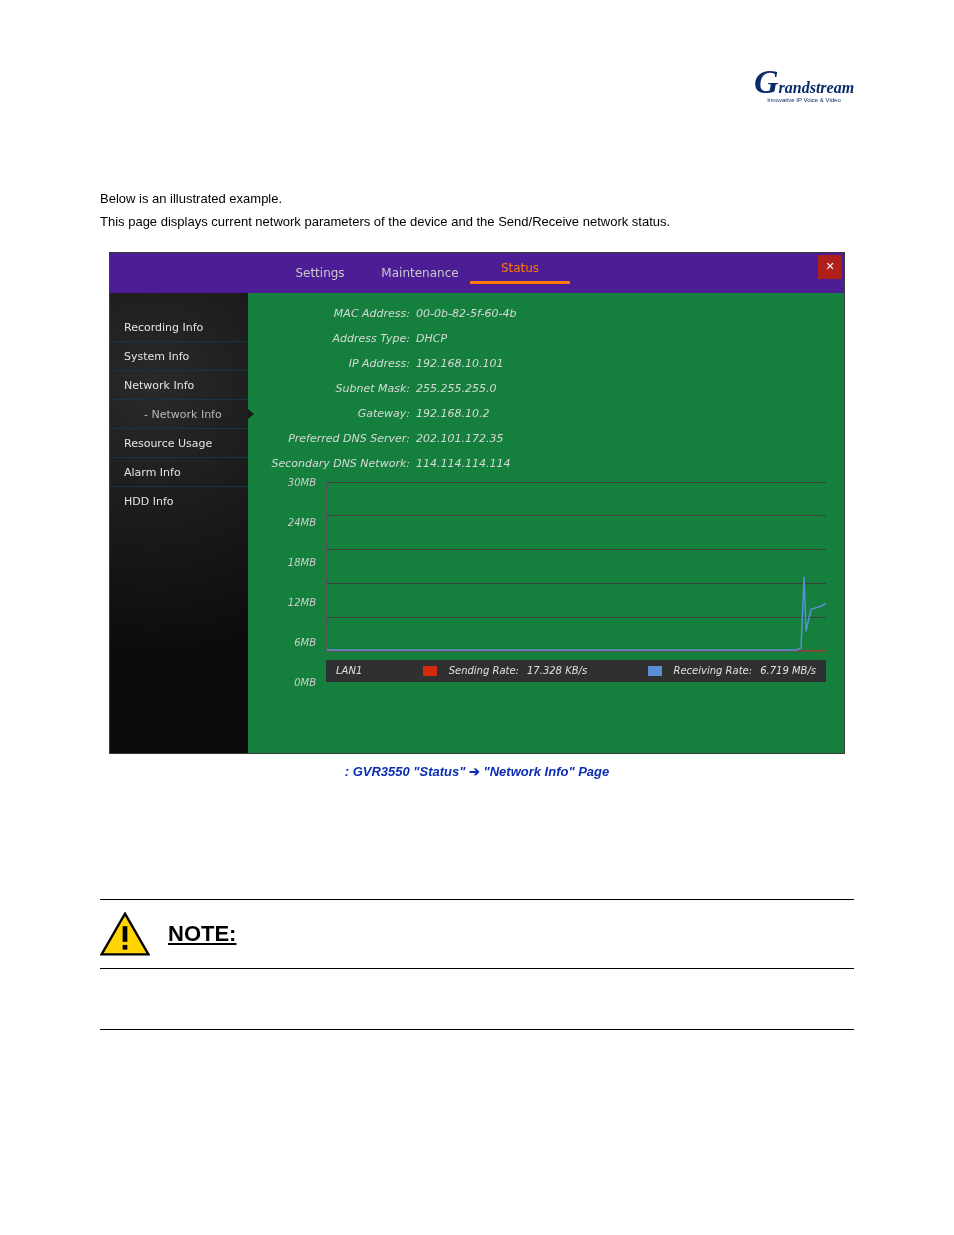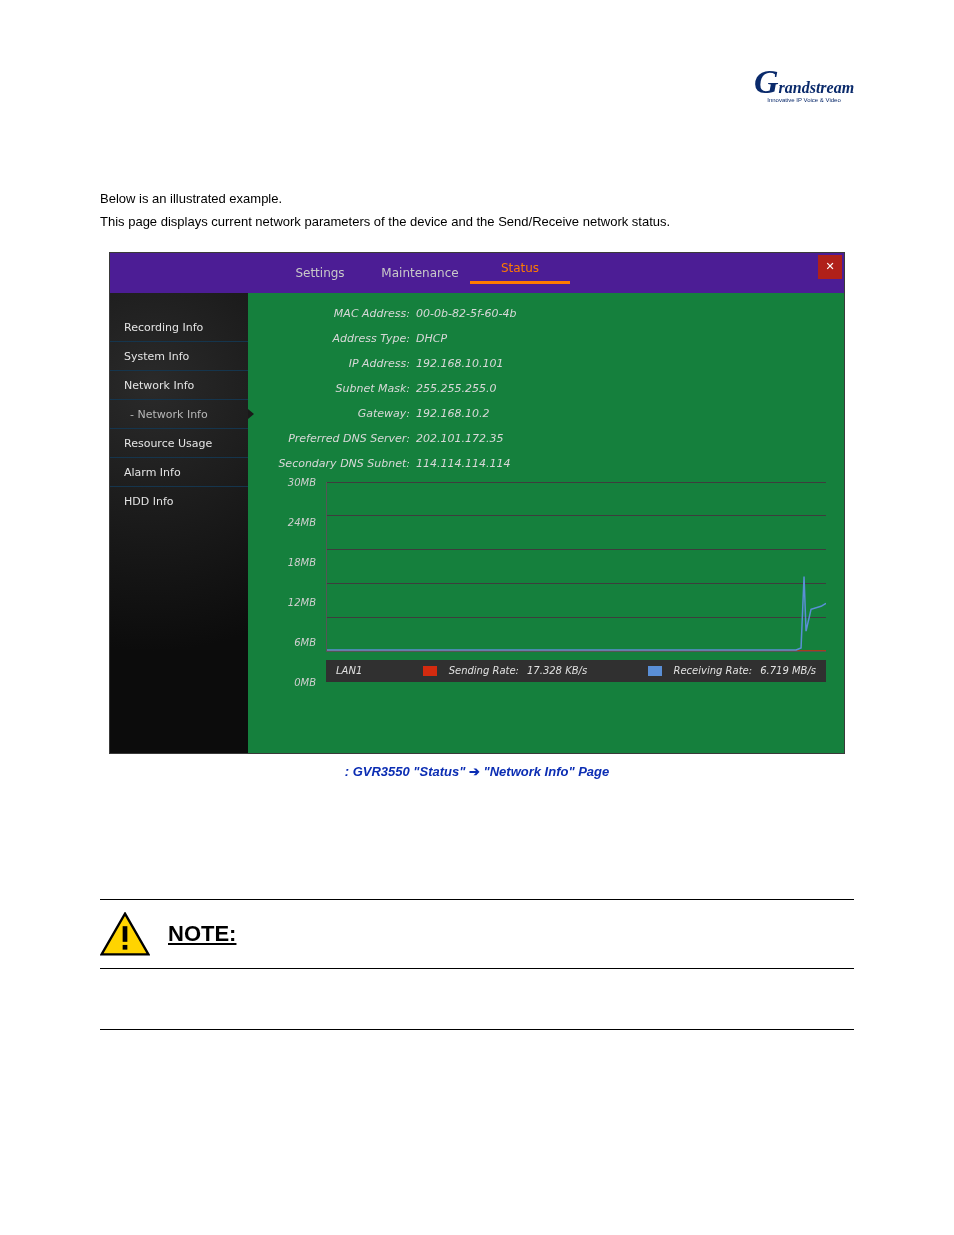--- a/index.html
+++ b/index.html
@@ -13,21 +13,21 @@
   .body-text p { margin-bottom: 4px; }
   .screenshot-wrap { margin: 20px auto 10px auto; width: 736px; border: 1px solid #3a3a3a; background: #000; position: relative; font-size: 11px; color: #d6d6d6; font-family: "DejaVu Sans", "Liberation Sans", Arial, sans-serif; }
   .win-tabs { height: 40px; display: flex; align-items: center; padding-left: 160px; background: #4c1d95; position: relative; }
   .win-tab { width: 100px; text-align: center; font-size: 12px; color: #c9c9c9; cursor: pointer; }
   .win-tab.active { color: #ff7a00; border-bottom: 3px solid #ff7a00; padding-bottom: 6px; }
   .win-close { position: absolute; right: 2px; top: 2px; width: 24px; height: 24px; background: #b0201a; color: #fff; text-align: center; line-height: 24px; font-weight: bold; cursor: pointer; }
   .win-body { display: flex; }
   .sidebar { width: 138px; background: radial-gradient(circle at 30% 20%, #2a2a2a 0%, #0c0c0c 70%); min-height: 460px; }
   .side-item { height: 29px; line-height: 29px; padding-left: 14px; font-size: 11px; color: #e4e4e4; border-bottom: 1px solid #15354d; cursor: pointer; position: relative; }
   .side-item.top-spacer { height: 20px; border-bottom: none; }
-  .side-item.sub { padding-left: 20px; color: #b8b8b8; }
+  .side-item.sub { padding-left: 34px; color: #b8b8b8; }
   .side-item.sub::after { content: ""; position: absolute; right: -6px; top: 50%; width: 0; height: 0; border-top: 5px solid transparent; border-bottom: 5px solid transparent; border-left: 6px solid #1a1a1a; transform: translateY(-50%); }
   .content { flex: 1; background: #15803d; padding: 8px 18px 20px 18px; font-style: italic; }
   .info-row { display: flex; font-size: 11px; color: #d8d8d8; padding: 6px 0; }
   .info-label { width: 150px; text-align: right; padding-right: 6px; }
   .info-val { flex: 1; }
   .chart { position: relative; height: 200px; margin-top: 6px; margin-left: 20px; }
   .ylabels { position: absolute; left: -10px; top: 0; width: 40px; height: 100%; }
   .ylabel { position: absolute; right: 0; font-size: 10px; color: #cfcfcf; transform: translateY(-50%); }
   .plot { position: absolute; left: 40px; top: 0; right: 0; bottom: 30px; border-left: 1px solid #555; border-bottom: 1px solid #555; }
   .gridline { position: absolute; left: 0; right: 0; height: 0; border-top: 1px solid #3d3d3d; }
@@ -96,21 +96,21 @@
           </div>
         <div class="info-row">
             <div class="info-label">Gateway:</div>
             <div class="info-val">192.168.10.2</div>
           </div>
         <div class="info-row">
             <div class="info-label">Preferred DNS Server:</div>
             <div class="info-val">202.101.172.35</div>
           </div>
         <div class="info-row">
-            <div class="info-label">Secondary DNS Subnet:</div>
+            <div class="info-label">Secondary DNS Network:</div>
             <div class="info-val">114.114.114.114</div>
           </div>
 
         <div class="chart">
           <div class="ylabels">
             <div class="ylabel" style="top:0%">30MB</div>
             <div class="ylabel" style="top:20%">24MB</div>
             <div class="ylabel" style="top:40%">18MB</div>
             <div class="ylabel" style="top:60%">12MB</div>
             <div class="ylabel" style="top:80%">6MB</div>

